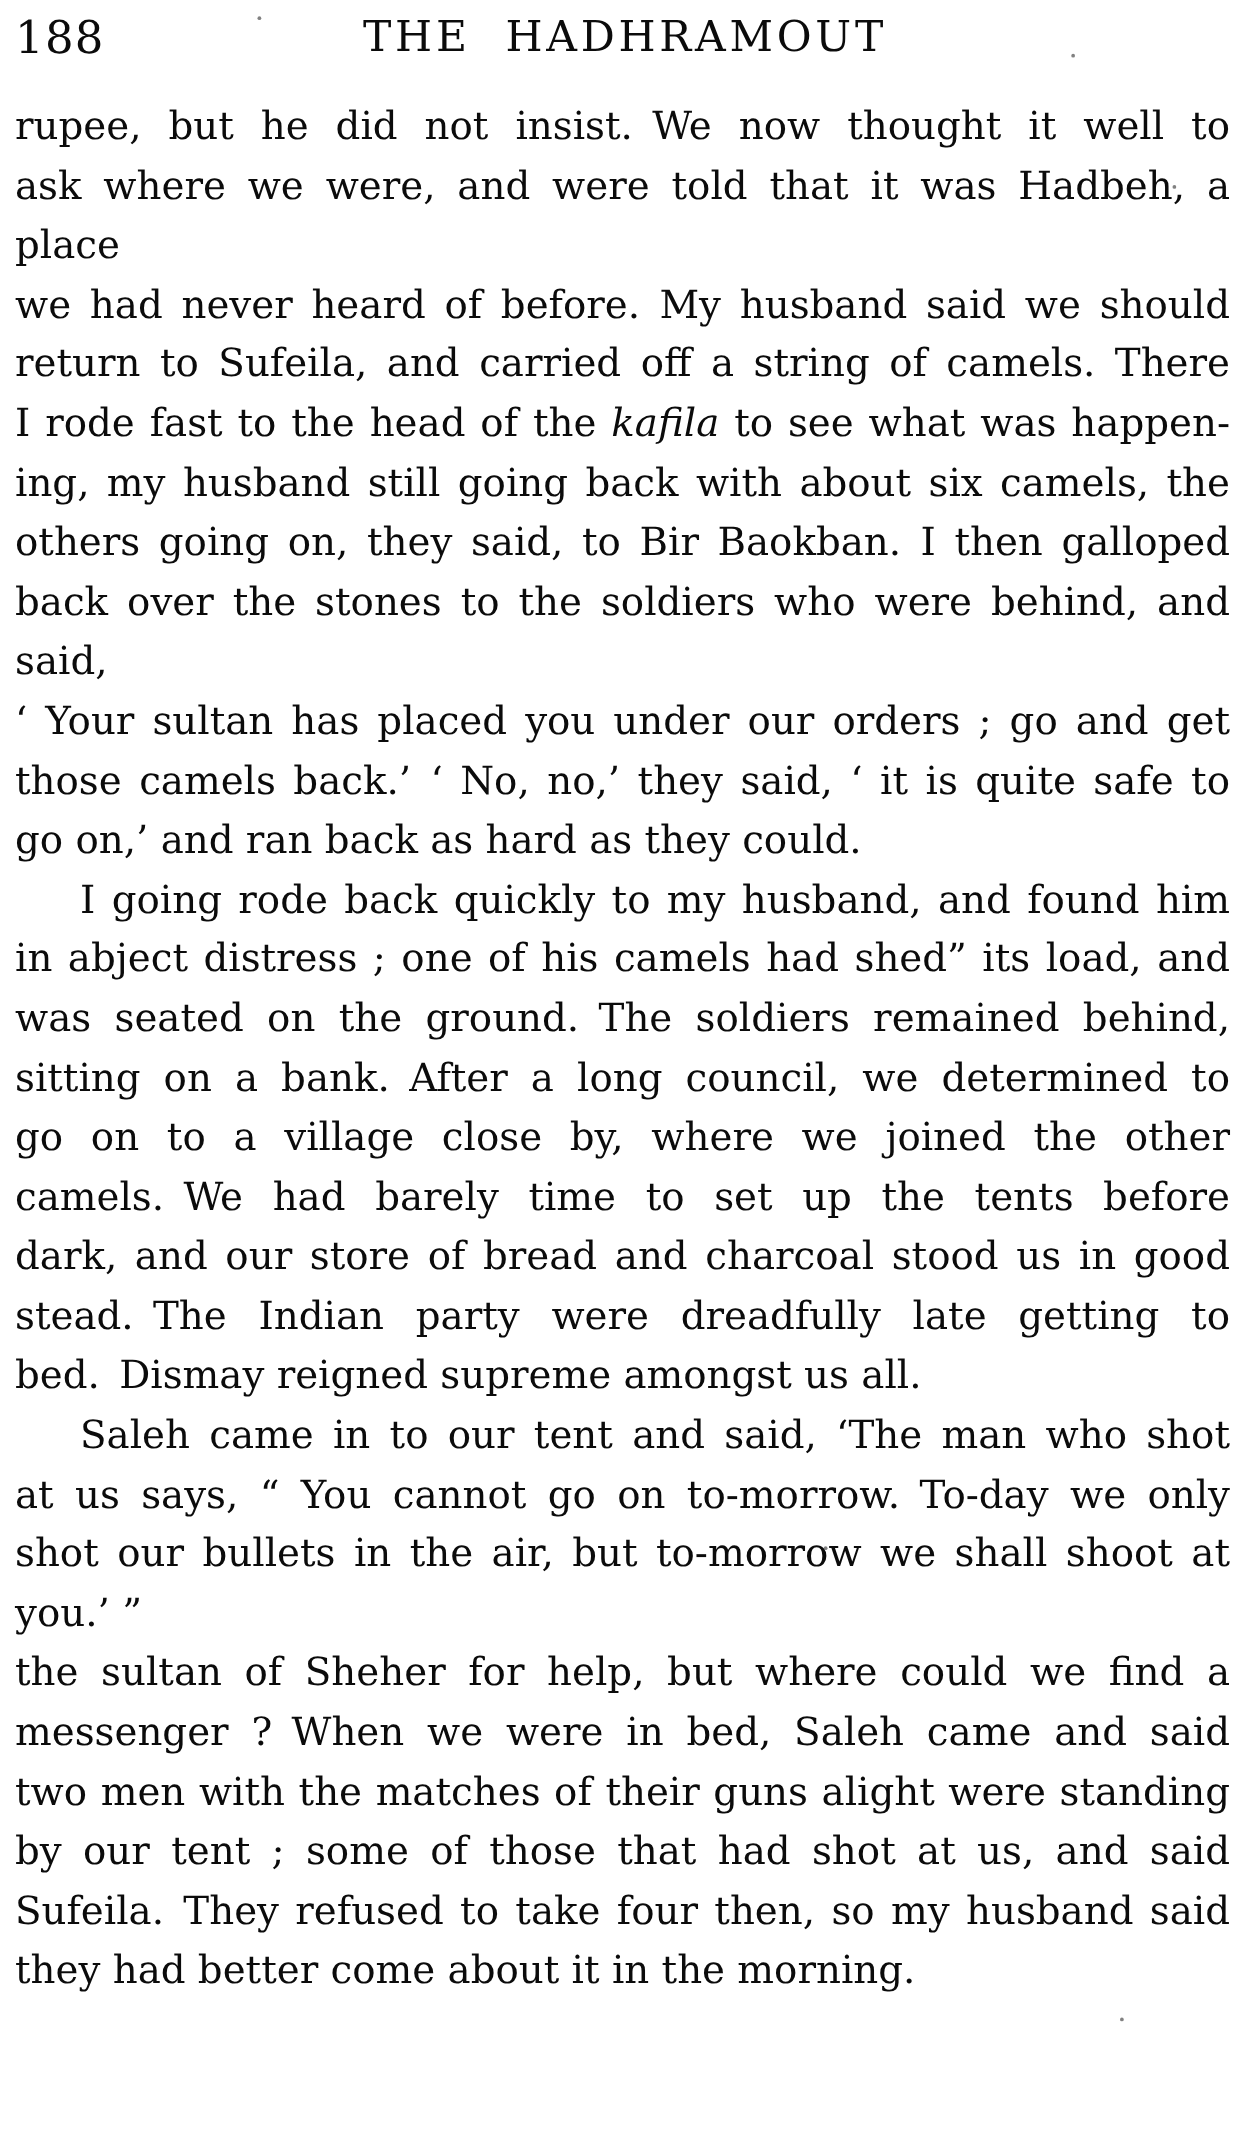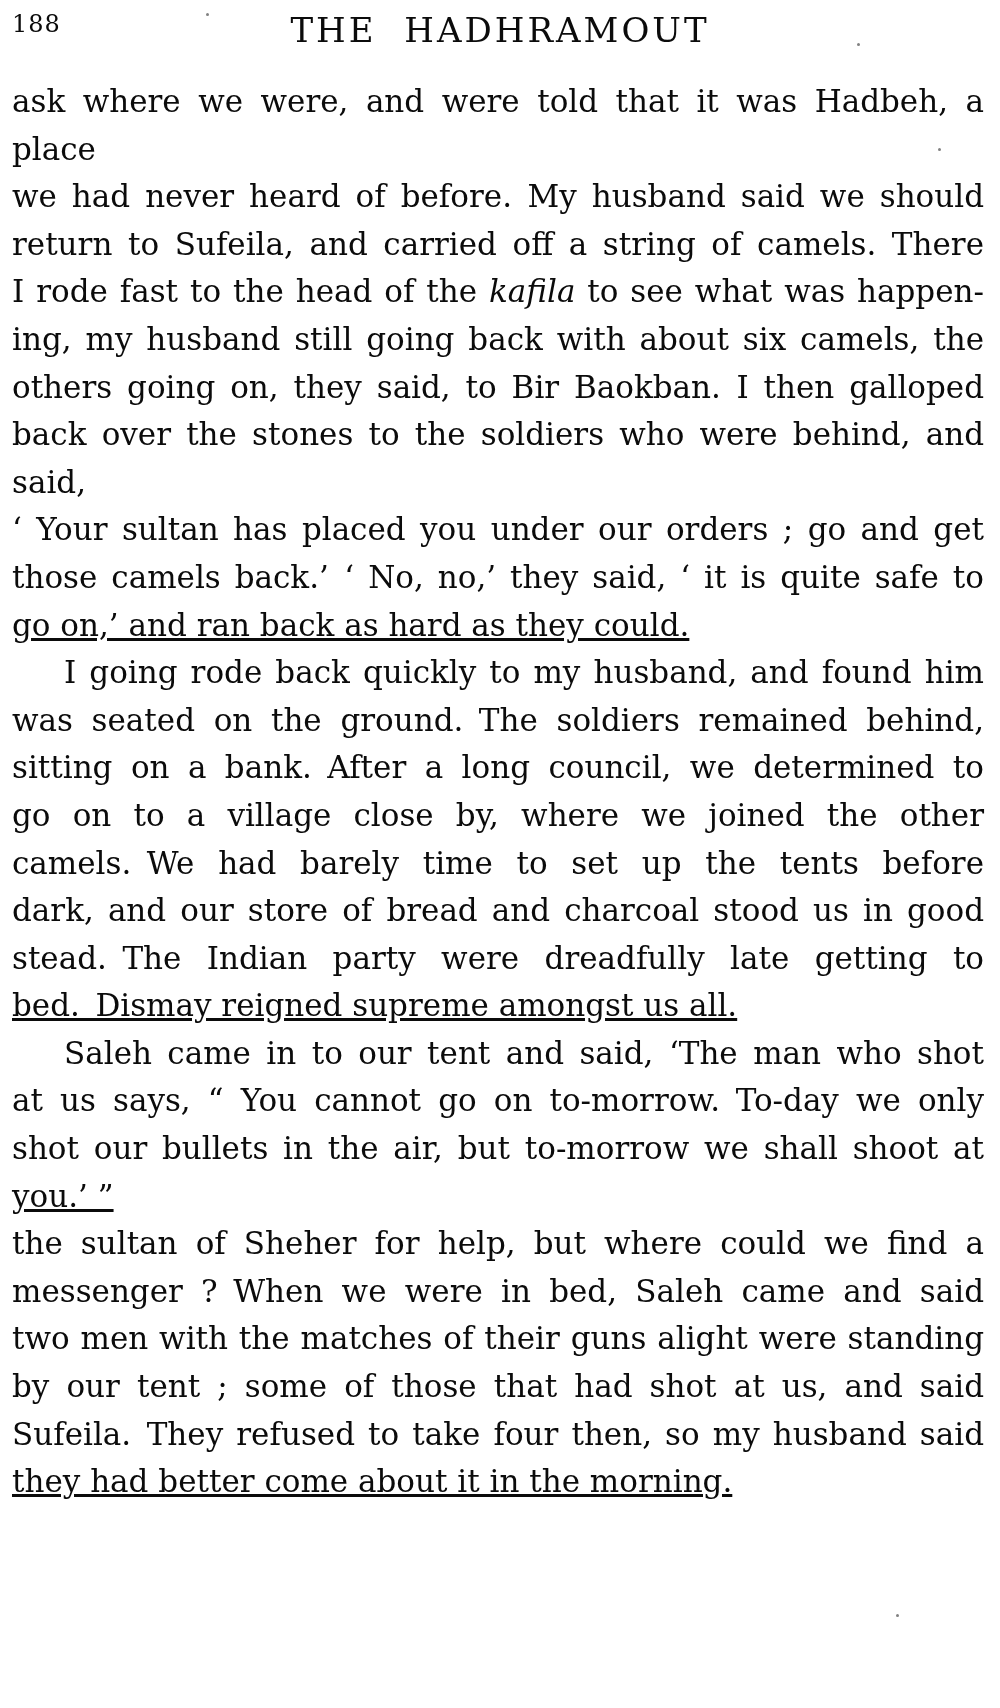--- a/index.html
+++ b/index.html
@@ -16,21 +16,21 @@
     position: absolute;
     top: 10px;
     left: 0;
     width: 100%;
     height: 42px;
   }
   .page-number {
     position: absolute;
     left: 12px;
     top: 0;
-    font-size: 24px;
+    font-size: 36px;
     letter-spacing: 1px;
   }
   .running-title {
     position: absolute;
     left: 0;
     top: 0;
     width: 100%;
     text-align: center;
     font-size: 34px;
     letter-spacing: 3px;
@@ -42,52 +42,54 @@
     left: 12px;
     right: 16px;
   }
   .line {
     font-size: 31px;
     line-height: 47.6px;
     text-align: justify;
     text-align-last: justify;
     text-justify: inter-word;
   }
-  .line.pend { text-align-last: left; text-decoration: underline; }
+  .line.pend { text-align-last: left; }
   .line.indent { text-indent: 52px; }
   .line em { font-style: italic; }
   .speck {
     position: absolute;
     width: 4px;
     height: 4px;
     background: #1a1a1a;
     border-radius: 50%;
     opacity: 0.55;
   }
 </style>
 </head>
 <body>
 
 <header class="page-header">
   <div class="page-number">188</div>
   <div class="running-title">THE HADHRAMOUT</div>
 </header>
 
 <main class="body-text" id="body-text">
+    <div class="line"><span>rupee, but he did not insist. We now thought it well to</span></div>
     <div class="line"><span>ask where we were, and were told that it was Hadbeh, a place</span></div>
     <div class="line"><span>we had never heard of before. My husband said we should</span></div>
     <div class="line"><span>return to Sufeila, and carried off a string of camels. There</span></div>
     <div class="line"><span>I rode fast to the head of the </span><em>kafila</em><span> to see what was happen-</span></div>
     <div class="line"><span>ing, my husband still going back with about six camels, the</span></div>
     <div class="line"><span>others going on, they said, to Bir Baokban. I then galloped</span></div>
     <div class="line"><span>back over the stones to the soldiers who were behind, and said,</span></div>
     <div class="line"><span>‘ Your sultan has placed you under our orders ; go and get</span></div>
     <div class="line"><span>those camels back.’ ‘ No, no,’ they said, ‘ it is quite safe to</span></div>
     <div class="line pend"><span>go on,’ and ran back as hard as they could.</span></div>
     <div class="line indent"><span>I going rode back quickly to my husband, and found him</span></div>
+    <div class="line"><span>in abject distress ; one of his camels had shed” its load, and</span></div>
     <div class="line"><span>was seated on the ground. The soldiers remained behind,</span></div>
     <div class="line"><span>sitting on a bank. After a long council, we determined to</span></div>
     <div class="line"><span>go on to a village close by, where we joined the other</span></div>
     <div class="line"><span>camels. We had barely time to set up the tents before</span></div>
     <div class="line"><span>dark, and our store of bread and charcoal stood us in good</span></div>
     <div class="line"><span>stead. The Indian party were dreadfully late getting to</span></div>
     <div class="line pend"><span>bed. Dismay reigned supreme amongst us all.</span></div>
     <div class="line indent"><span>Saleh came in to our tent and said, ‘The man who shot</span></div>
     <div class="line"><span>at us says, “ You cannot go on to-morrow. To-day we only</span></div>
     <div class="line"><span>shot our bullets in the air, but to-morrow we shall shoot at</span></div>

